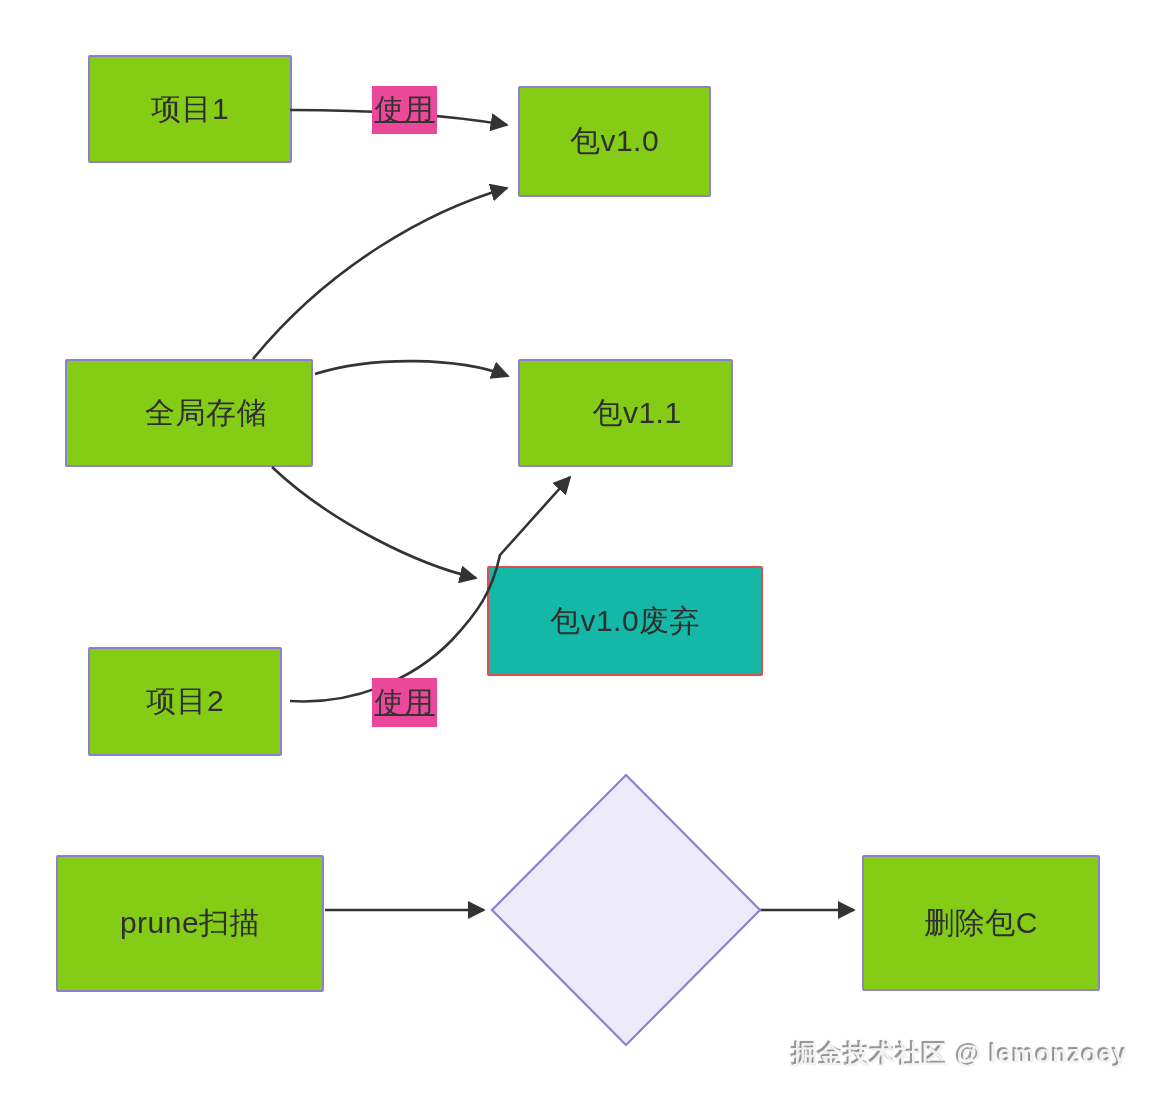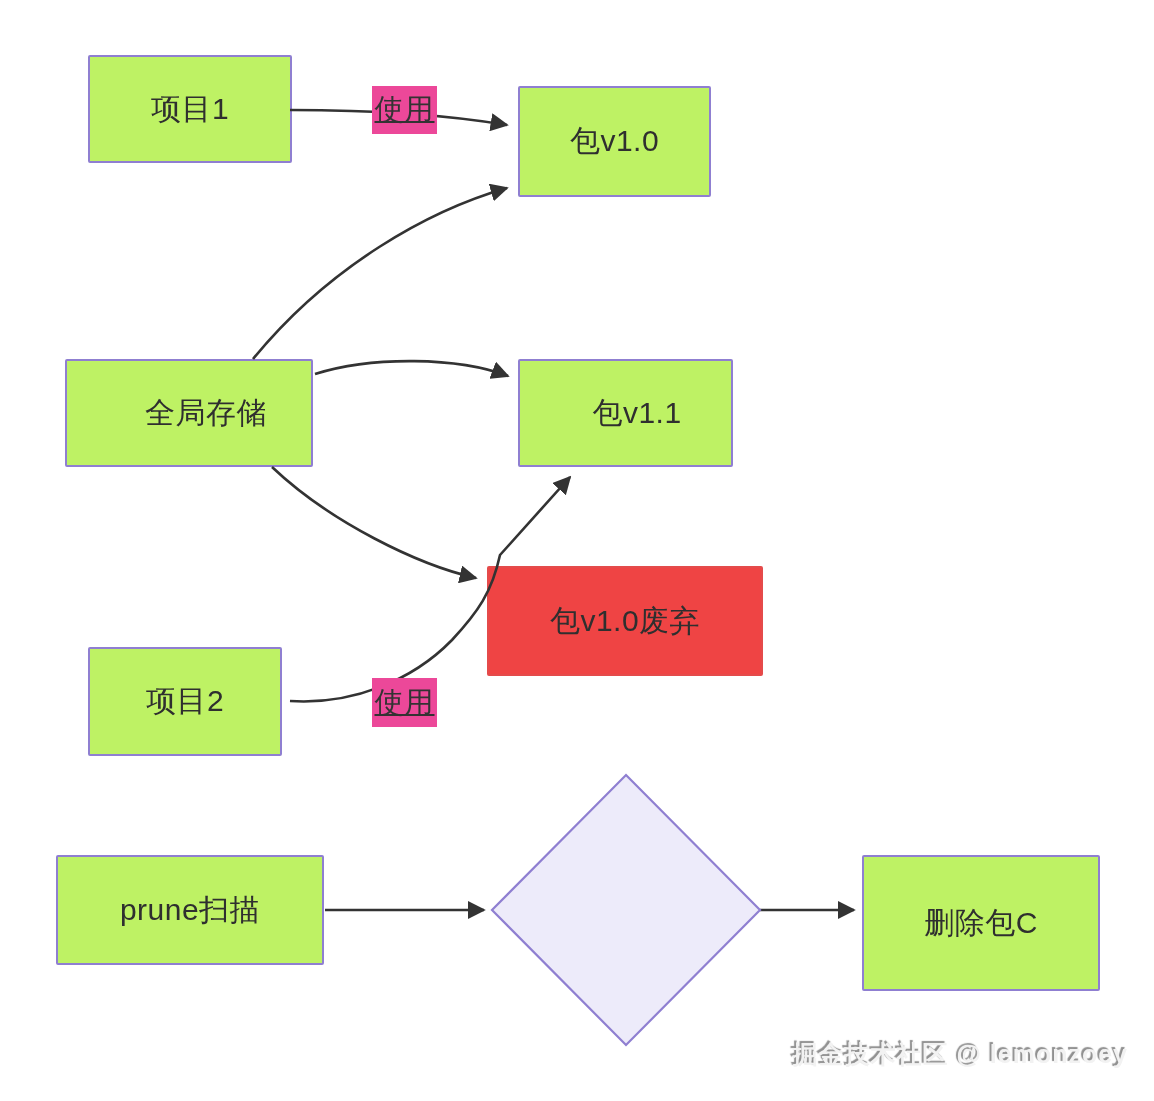--- a/index.html
+++ b/index.html
@@ -16,30 +16,30 @@
     left: 0; top: 0;
     z-index: 3;
     pointer-events: none;
   }
   .node {
     position: absolute;
     z-index: 2;
     display: flex;
     align-items: center;
     justify-content: center;
-    background: #bef264;
+    background: #84cc16;
     border: 2.5px solid #8f7fd1;
     border-radius: 2px;
     font-size: 30px;
     color: #2f2f2f;
     box-sizing: border-box;
     letter-spacing: 0.5px;
   }
   .node.deprecated {
-    background: #ef4444;
+    background: #14b8a6;
     border-color: #e44b4b;
   }
   .diamond-label {
     position: absolute;
     z-index: 2;
     display: flex;
     align-items: center;
     justify-content: center;
     font-size: 30px;
     color: #2f2f2f;
@@ -117,21 +117,21 @@
   </div>
 
   <div class="node deprecated" style="left:487px; top:566px; width:276px; height:110px;">
     <span>包v1.0废弃</span>
   </div>
 
   <div class="node" style="left:88px; top:647px; width:194px; height:109px;">
     <span>项目2</span>
   </div>
 
-  <div class="node" style="left:56px; top:855px; width:268px; height:110px;">
+  <div class="node" style="left:56px; top:855px; width:268px; height:137px;">
     <span>prune扫描</span>
   </div>
 
   <div class="diamond-label" style="left:492px; top:880px; width:268px; height:60px;">
     <span>链接计数=0</span>
   </div>
 
   <div class="node" style="left:862px; top:855px; width:238px; height:136px;">
     <span>删除包C</span>
   </div>

